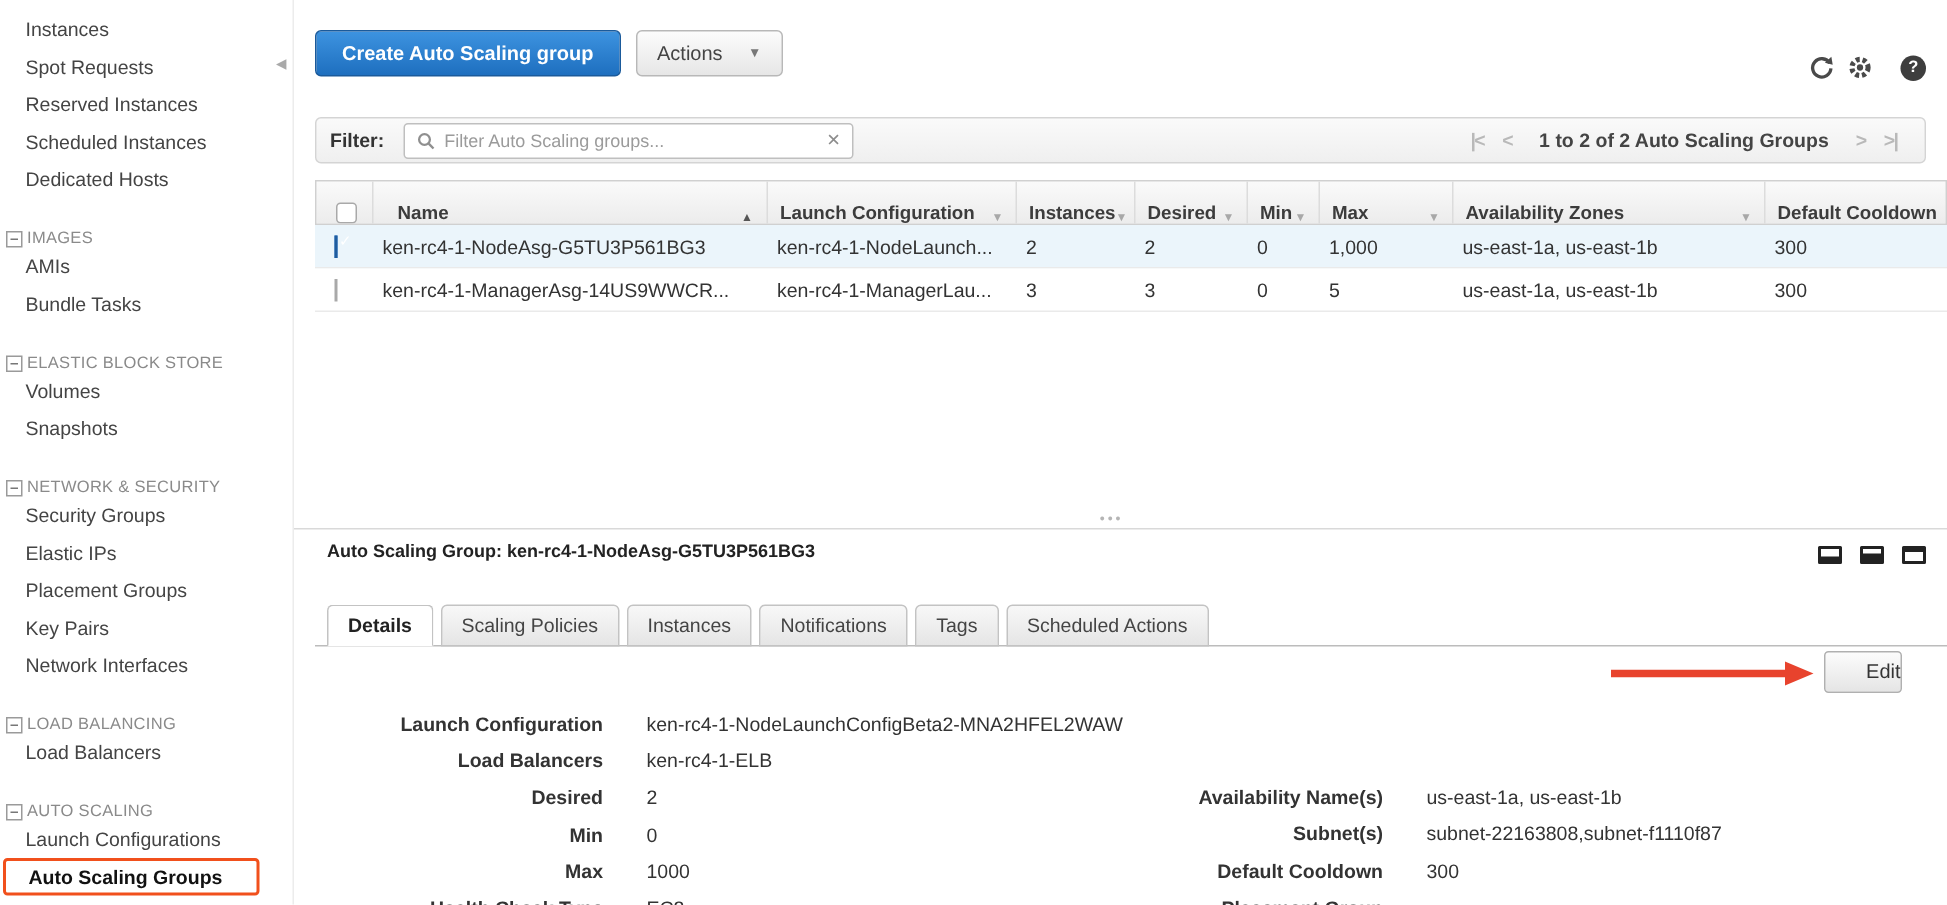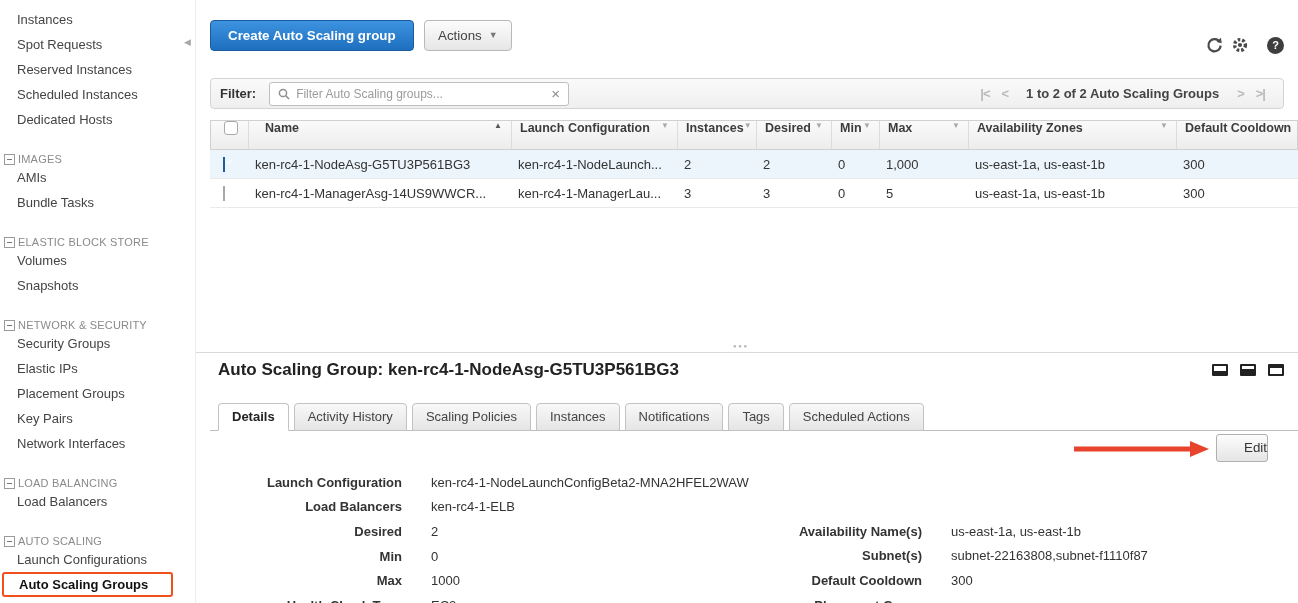--- a/index.html
+++ b/index.html
@@ -16,21 +16,21 @@
   .boxminus{width:11px;height:11px;border:1px solid #9a9a9a;display:inline-block;position:relative;flex:none}
   .boxminus::after{content:"";position:absolute;left:2px;right:2px;top:4px;border-top:1px solid #777}
   .collapse-tab{position:absolute;left:181px;top:31px;width:13px;height:22px;color:#a9a9a9;
     font-size:9px;display:flex;align-items:center;justify-content:center;cursor:pointer}
   
   .btn-create{position:absolute;left:210px;top:20px;height:31px;padding:0 17px;
     background:linear-gradient(#3d93e0,#1e6fbf);border:1px solid #1a5a9b;border-radius:4px;
     color:#fff;font-weight:bold;line-height:29px;cursor:pointer}
   .btn-actions{position:absolute;left:424px;top:20px;height:31px;padding:0 13px;
     background:linear-gradient(#fcfcfc,#e6e6e6);border:1px solid #b8b8b8;border-radius:4px;
-    color:#444;line-height:29px;cursor:pointer;display:flex;align-items:center;gap:7px}
+    color:#444;line-height:29px;cursor:pointer;display:flex;align-items:center;gap:17px}
   .caret{font-size:9px;color:#777}
   .top-icons{position:absolute;left:1206px;top:36px;display:flex;align-items:center}
   .icon-btn{cursor:pointer;display:inline-flex;align-items:center;justify-content:center}
   .help-circle{width:17px;height:17px;border-radius:50%;background:#3e3e3e;color:#fff;
     font-size:11px;font-weight:bold;display:flex;align-items:center;justify-content:center}
   
   .filter-bar{position:absolute;left:210px;top:78px;width:1074px;height:31px;
     background:linear-gradient(#fafafa,#efefef);border:1px solid #d4d4d4;border-radius:4px;
     display:flex;align-items:center}
   .filter-label{font-weight:bold;margin-left:9px;color:#333}
@@ -39,41 +39,41 @@
   .search-box input{border:none;outline:none;flex:1;font:inherit;font-size:12px;color:#15803d;background:transparent}
   .search-box input::placeholder{color:#9b9b9b}
   .clear-x{color:#8d8d8d;font-size:15px;cursor:pointer;line-height:1}
   .paging{margin-left:auto;display:flex;align-items:center;margin-right:12px}
   .pg-btn{color:#b9b9b9;font-weight:bold;font-size:13px;cursor:pointer;padding:0 6px;letter-spacing:-1px}
   .pg-text{font-weight:bold;color:#444;margin:0 12px;white-space:nowrap}
   
   .grid{position:absolute;left:210px;top:120px;width:1088px}
   .grid-header{display:flex;height:30px;background:linear-gradient(#fafafa,#ececec);
     border:1px solid #d0d0d0}
-  .gh{display:flex;align-items:flex-start;font-weight:bold;font-size:12.5px;color:#3c3c3c;
+  .gh{display:flex;align-items:flex-end;font-weight:bold;font-size:12.5px;color:#3c3c3c;
     padding-left:8px;border-left:1px solid #dcdcdc;white-space:nowrap;overflow:hidden;cursor:pointer;flex:none}
   .gh:first-child{border-left:none;cursor:default}
   .gh.c1{padding-left:16px}
   .sort-ic{margin-left:auto;margin-right:9px;font-size:8px;color:#555}
   .col-ic{margin-left:auto;margin-right:8px;font-size:8px;color:#a8a8a8}
   .grid-row{display:flex;height:29px;border-bottom:1px solid #eaeaea;background:#fff;
     align-items:center;cursor:pointer}
   .grid-row.selected{background:#ebf5fb}
   .gc{padding-left:8px;color:#333;white-space:nowrap;overflow:hidden;flex:none}
   .c0{width:37px}.c1{width:263px}.c2{width:166px}.c3{width:79px}.c4{width:75px}
   .c5{width:48px}.c6{width:89px}.c7{width:208px}.c8{width:123px}
   .cb{width:14px;height:14px;border:1px solid #a9a9a9;border-radius:3px;background:#fff;
     margin-left:5px;flex:none;cursor:pointer;position:relative}
   .cb.checked{background:#2f7dd1;border-color:#1f5c9e}
   .cb.checked::after{content:"✓";position:absolute;left:2px;top:-1px;color:#fff;font-size:10px}
   
   .pane-divider{position:absolute;left:196px;top:352px;width:1102px;border-top:1px solid #d9d9d9}
   .pane-handle{position:absolute;left:733px;top:343px;color:#b5b5b5;font-size:6px;cursor:row-resize}
   
-  .detail-title{position:absolute;left:218px;top:360px;font-weight:bold;font-size:17px;color:#222}
+  .detail-title{position:absolute;left:218px;top:360px;font-weight:bold;font-size:12px;color:#222}
   .pane-icons{position:absolute;left:1212px;top:364px;display:flex;gap:12px}
   .pi{width:16px;height:12px;border:2px solid #222;border-radius:1px;position:relative;cursor:pointer}
   .pi-bottom::after{content:"";position:absolute;left:0;right:0;bottom:0;height:3px;background:#222}
   .pi-split::after{content:"";position:absolute;left:0;right:0;bottom:0;height:5px;background:#222}
   .pi-full::after{content:"";position:absolute;left:0;right:0;top:0;height:2px;background:#222}
   .tabbar{position:absolute;left:210px;top:401px;width:1088px;height:30px;display:flex;
     align-items:flex-end;border-bottom:1px solid #bcbcbc;padding-left:8px}
   .tab{height:28px;line-height:26px;padding:0 13px;background:linear-gradient(#f8f8f8,#e5e5e5);
     border:1px solid #c3c3c3;border-radius:4px 4px 0 0;margin-right:5px;margin-bottom:-1px;
     color:#444;cursor:pointer;white-space:nowrap}
@@ -244,21 +244,20 @@
 <div class="detail-title">Auto Scaling Group: ken-rc4-1-NodeAsg-G5TU3P561BG3</div>
 
 <div class="pane-icons">
   <span class="pi pi-bottom"></span>
   <span class="pi pi-split"></span>
   <span class="pi pi-full"></span>
 </div>
 
 <div class="tabbar">
   <span class="tab active">Details</span>
-  <span class="tab">Activity History</span>
   <span class="tab">Scaling Policies</span>
   <span class="tab">Instances</span>
   <span class="tab">Notifications</span>
   <span class="tab">Tags</span>
   <span class="tab">Scheduled Actions</span>
 </div>
 
 <button class="btn-edit">Edit</button>
 
 <svg class="annotation-arrow" width="140" height="18">

